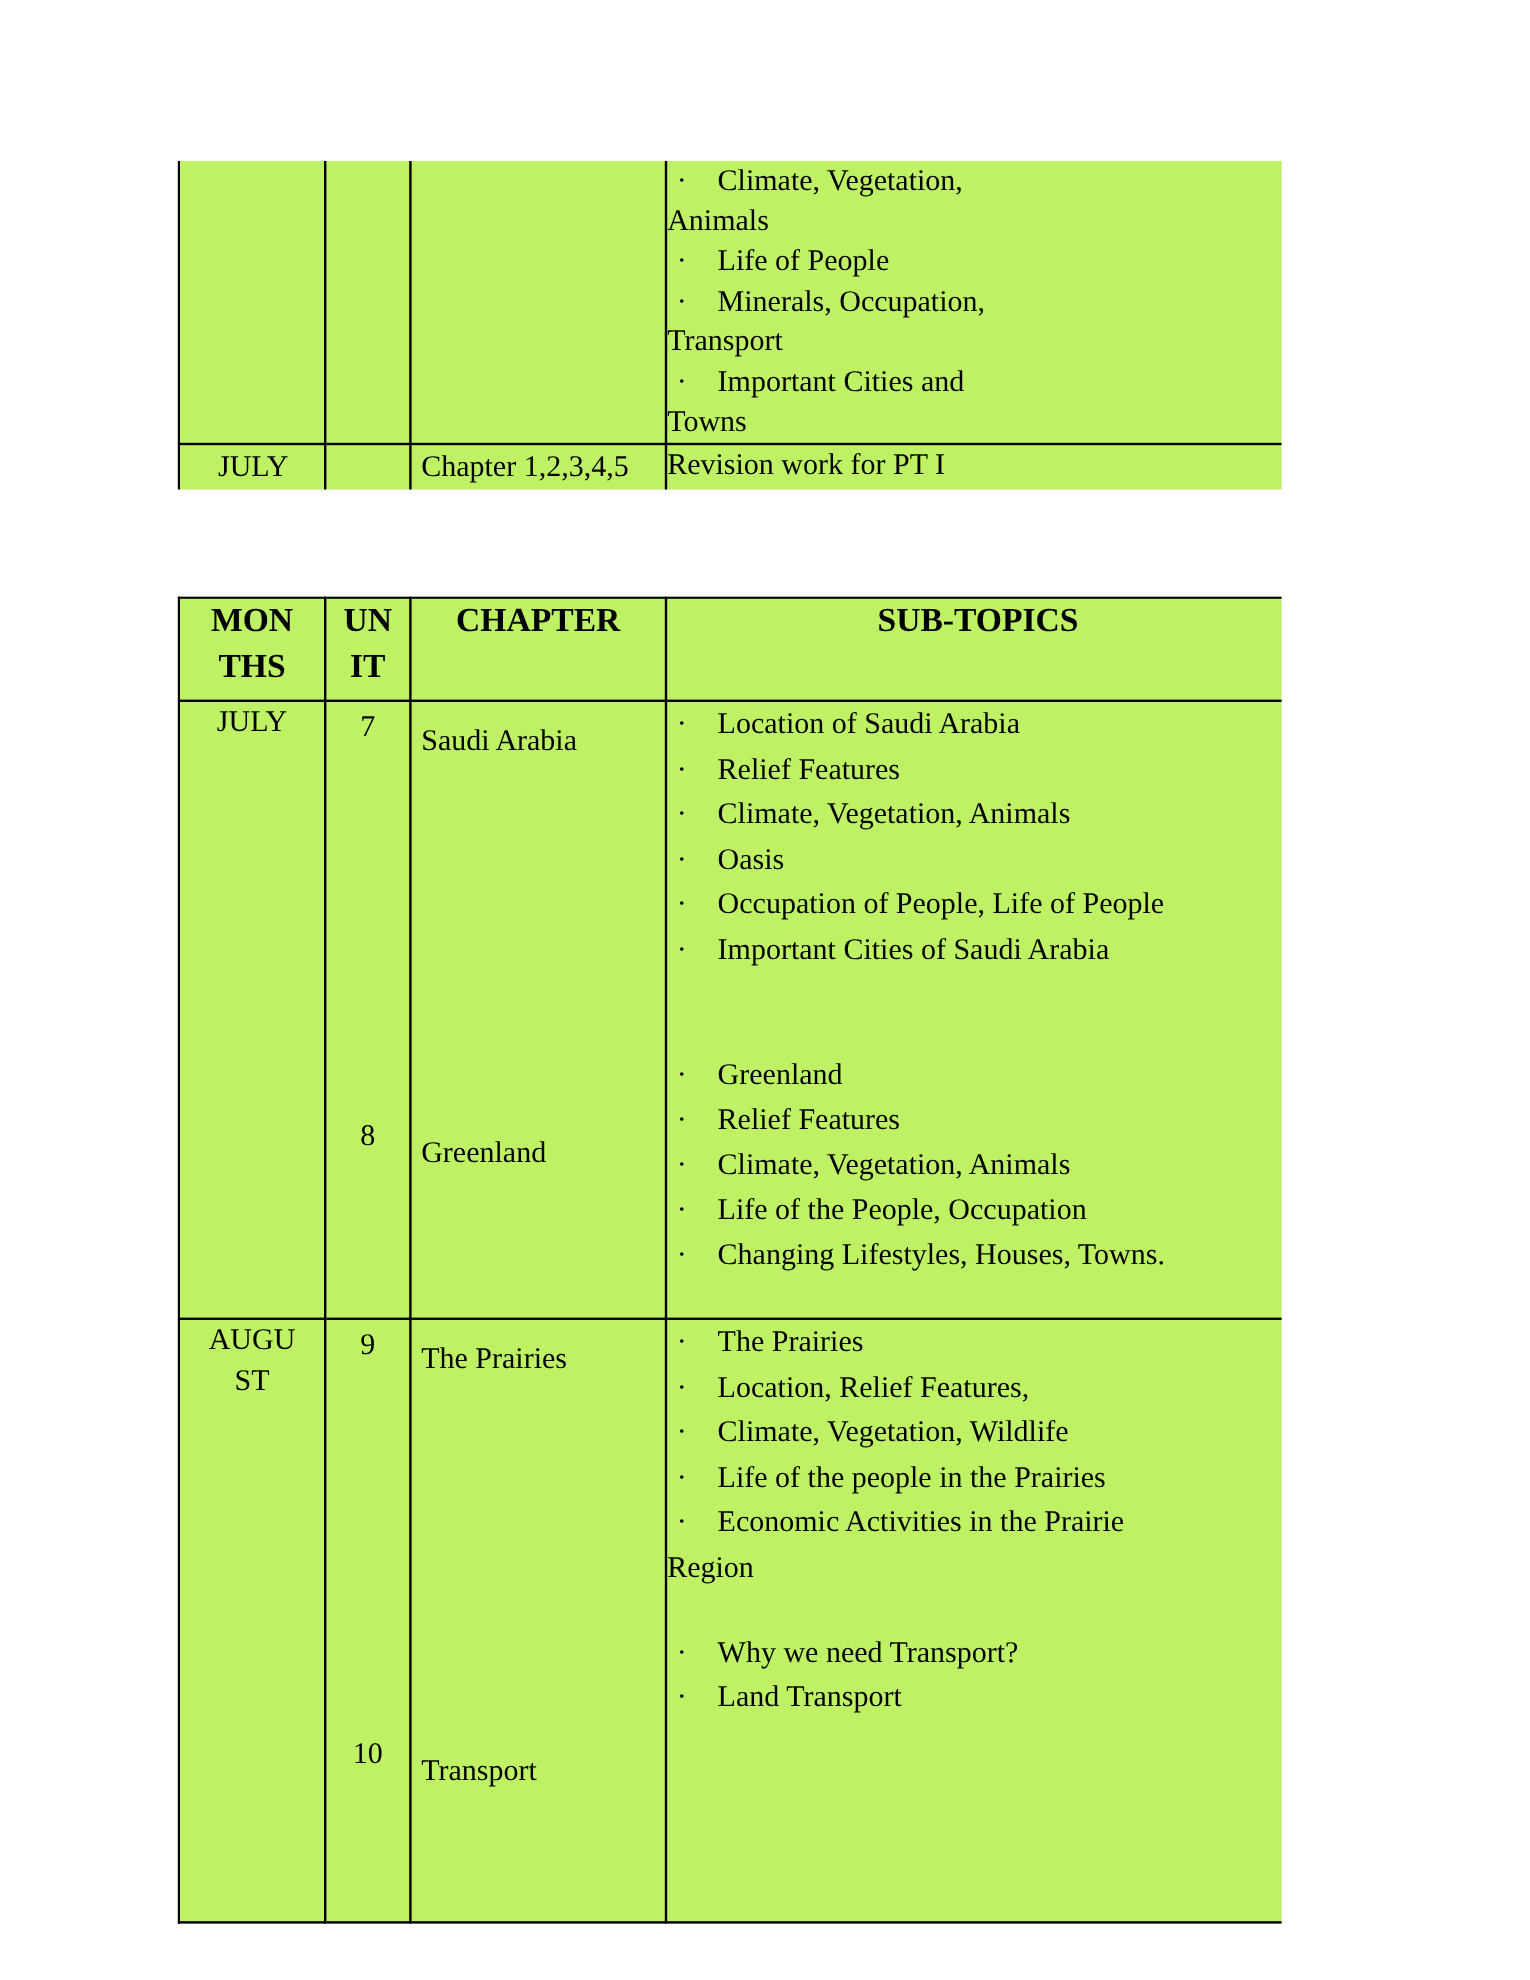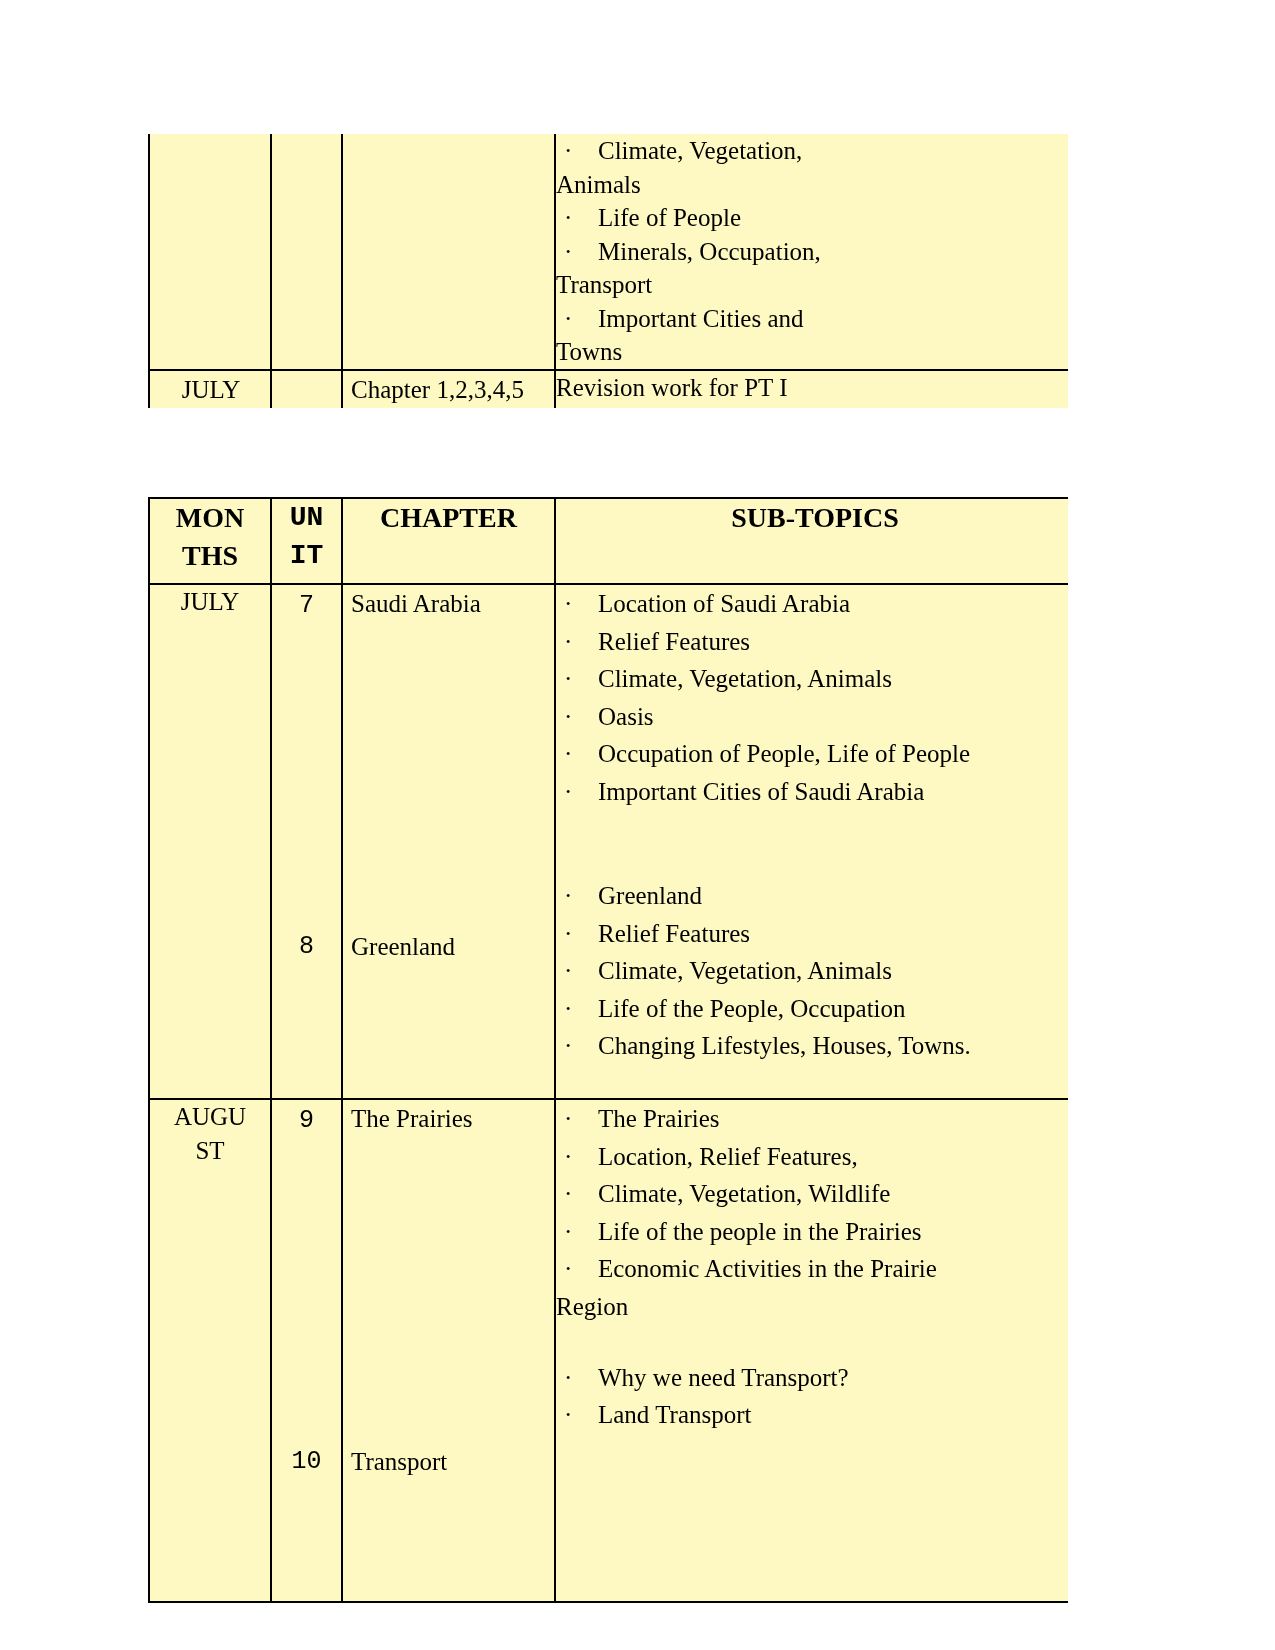--- a/index.html
+++ b/index.html
@@ -24,24 +24,24 @@
   table.sched {
     border-collapse: collapse;
     table-layout: fixed;
     width: 920px;
     margin: 0;
   }
   table.sched td, table.sched th {
     border: 2px solid #000000;
     vertical-align: top;
     padding: 0;
-    background: #fef9c3;
+    background: #bef264;
   }
   .c-month  { width: 122px; }
-  .c-unit   { width: 71px; font-family: Liberation Mono, monospace;  }
+  .c-unit   { width: 71px;  }
   .c-chap   { width: 213px; }
   .c-sub    { width: 520px; }
 
   
   .topwrap {
     position: absolute;
     left: 148px;
     top: 134px;
     width: 920px;
     height: 274px;
@@ -121,21 +121,21 @@
   }
   .unit-cell {
     text-align: center;
     font-size: 25px;
     line-height: 33.5px;
     padding-top: 4px;
   }
   .chap-cell {
     font-size: 25px;
     line-height: 33.5px;
-    padding: 2px 6px 2px 8px;
+    padding: 16px 6px 2px 8px;
   }
   .sub-spaced .bullet-line { line-height: 37.5px; }
 
   .unit-pos-8 { padding-top: 307px; }
   .chap-pos-8 { padding-top: 307px; }
   .unit-pos-10 { padding-top: 307px; }
   .chap-pos-10 { padding-top: 307px; }
 </style>
 </head>
 <body>

